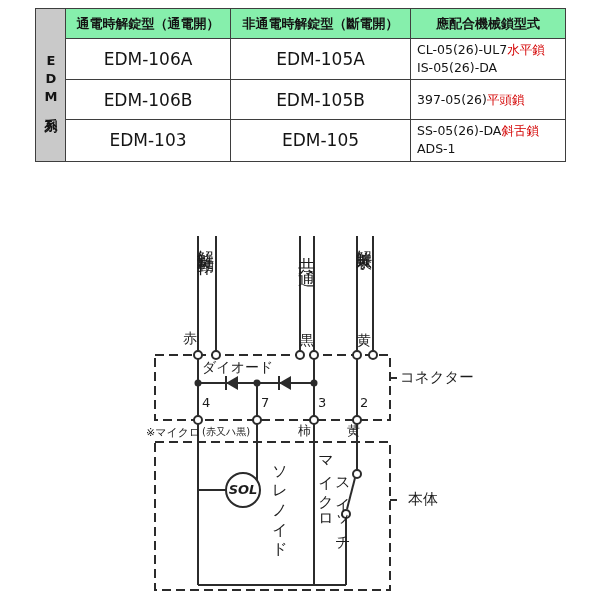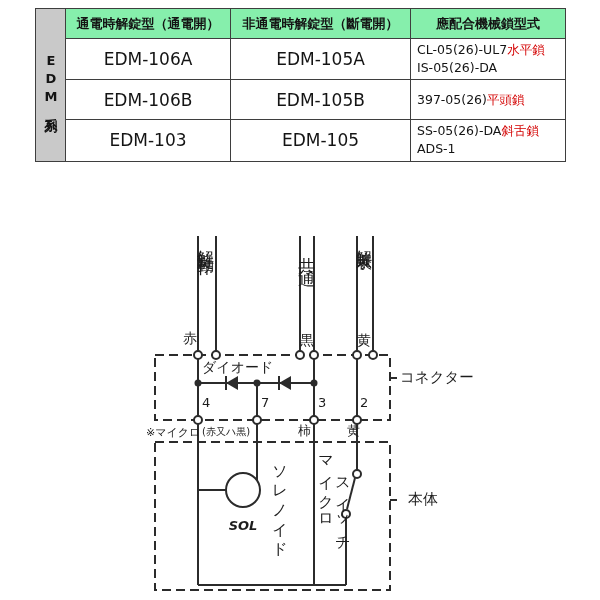--- a/index.html
+++ b/index.html
@@ -125,19 +125,19 @@
   <div class="lbl" style="left:202px; top:396px; font-size:13px;">4</div>
   <div class="lbl" style="left:261px; top:396px; font-size:13px;">7</div>
   <div class="lbl" style="left:318px; top:396px; font-size:13px;">3</div>
   <div class="lbl" style="left:360px; top:396px; font-size:13px;">2</div>
 
   <div class="lbl" style="left:146px; top:427px; font-size:11px;">※マイクロ</div>
   <div class="lbl" style="left:202px; top:427px; font-size:10px;">(赤又ハ黒)</div>
   <div class="lbl" style="left:298px; top:424px; font-size:13px;">柿</div>
   <div class="lbl" style="left:347px; top:424px; font-size:13px;">黄</div>
 
-  <div class="lbl" style="left:227px; top:483px; width:32px; text-align:center; font-size:13px; font-weight:700; font-style:italic;margin-top:36px;">SOL</div>
+  <div class="lbl" style="left:227px; top:483px; width:32px; text-align:center; font-size:13px; font-weight:700; font-style:italic;">SOL</div>
   <div class="lbl vtext" style="left:272px; top:455px; font-size:15px; letter-spacing:2px;">ソレノイド</div>
   <div class="lbl vtext" style="left:318px; top:446px; font-size:15px; letter-spacing:2px;">マイクロ</div>
   <div class="lbl vtext" style="left:335px; top:468px; font-size:15px; letter-spacing:2px;">スイッチ</div>
   <div class="lbl" style="left:400px; top:492px; font-size:15px;margin-left:8px;">本体</div>
 
 </div>
 
 </body></html>

